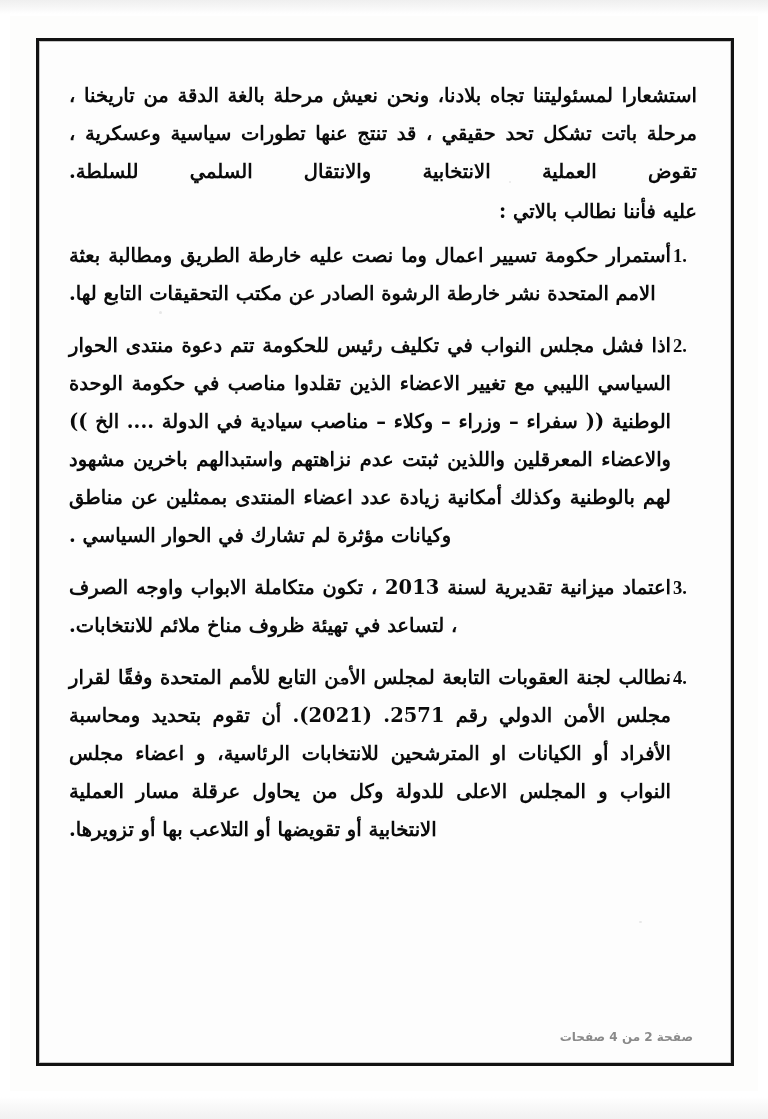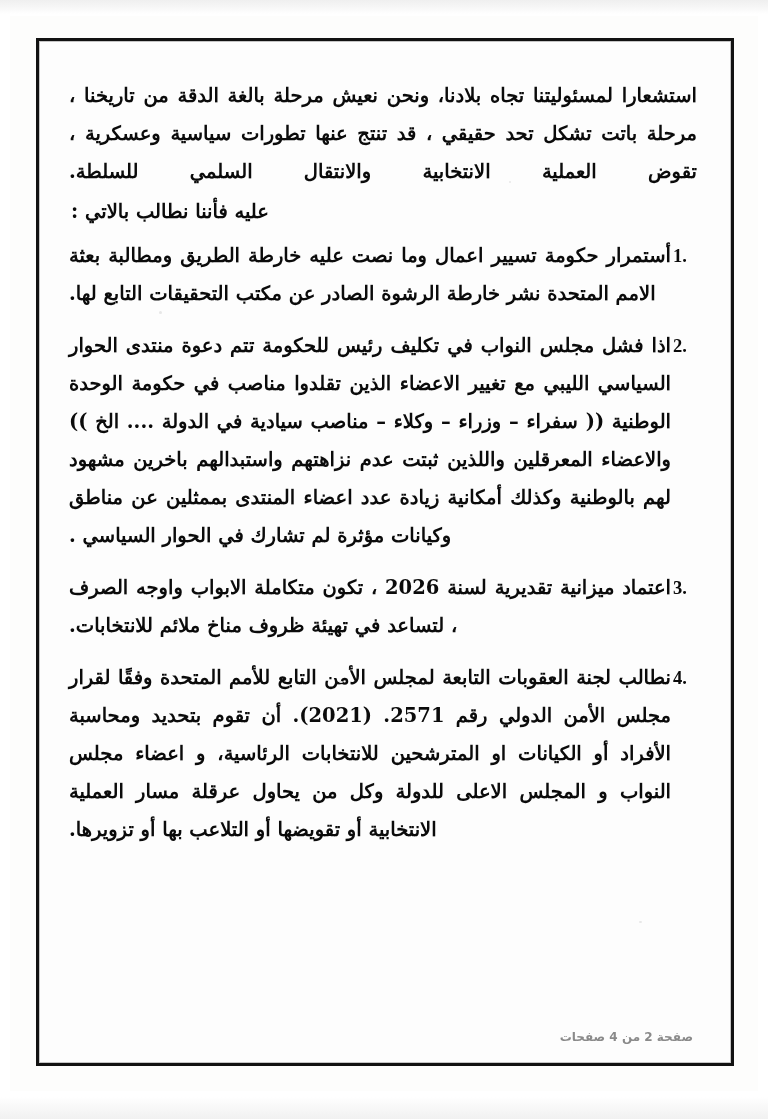--- a/index.html
+++ b/index.html
@@ -75,21 +75,21 @@
     text-align: justify;
     text-align-last: justify;
     letter-spacing: 0px;
     word-spacing: 1px;
     margin: 0 0 2px 0;
   }
 
   .intro-last {
     font-size: 19.5px;
     line-height: 38px;
-    text-align: left;   
+    text-align: right;   
     margin: 0 0 6px 0;
     padding-left: 2px;
   }
 
   ol.demands {
     list-style: none;
     margin: 0;
     padding: 0;
     counter-reset: demand;
   }
@@ -155,21 +155,21 @@
 
       <p class="intro ink">استشعارا لمسئوليتنا تجاه بلادنا، ونحن نعيش مرحلة بالغة الدقة من تاريخنا ، مرحلة باتت تشكل تحد حقيقي ، قد تنتج عنها تطورات سياسية وعسكرية ، تقوض العملية الانتخابية والانتقال السلمي للسلطة.</p>
 
       <p class="intro-last ink">عليه فأننا نطالب بالاتي :</p>
 
       <ol class="demands">
         <li class="ink tight">أستمرار حكومة تسيير اعمال وما نصت عليه خارطة الطريق ومطالبة بعثة الامم المتحدة نشر خارطة الرشوة الصادر عن مكتب التحقيقات التابع لها.</li>
 
         <li class="ink loose">اذا فشل مجلس النواب في تكليف رئيس للحكومة تتم دعوة منتدى الحوار السياسي الليبي مع تغيير الاعضاء الذين تقلدوا مناصب في حكومة الوحدة الوطنية (( سفراء – وزراء – وكلاء – مناصب سيادية في الدولة .... الخ )) والاعضاء المعرقلين واللذين ثبتت عدم نزاهتهم واستبدالهم باخرين مشهود لهم بالوطنية وكذلك أمكانية زيادة عدد اعضاء المنتدى بممثلين عن مناطق وكيانات مؤثرة لم تشارك في الحوار السياسي .</li>
 
-        <li class="ink tight">اعتماد ميزانية تقديرية لسنة 2026 ، تكون متكاملة الابواب واوجه الصرف ، لتساعد في تهيئة ظروف مناخ ملائم للانتخابات.</li>
+        <li class="ink tight">اعتماد ميزانية تقديرية لسنة 2013 ، تكون متكاملة الابواب واوجه الصرف ، لتساعد في تهيئة ظروف مناخ ملائم للانتخابات.</li>
 
         <li class="ink tight">نطالب لجنة العقوبات التابعة لمجلس الأمن التابع للأمم المتحدة وفقًا لقرار مجلس الأمن الدولي رقم 2571. (2021). أن تقوم بتحديد ومحاسبة الأفراد أو الكيانات او المترشحين للانتخابات الرئاسية، و اعضاء مجلس النواب و المجلس الاعلى للدولة وكل من يحاول عرقلة مسار العملية الانتخابية أو تقويضها أو التلاعب بها أو تزويرها.</li>
       </ol>
 
       <div class="footer-note">صفحة 2 من 4 صفحات</div>
 
       <span class="speckle" style="width:3px;height:3px;left:120px;top:270px;"></span>
       <span class="speckle" style="width:2px;height:2px;left:470px;top:140px;"></span>
       <span class="speckle" style="width:4px;height:2px;left:300px;top:640px;"></span>
       <span class="speckle" style="width:3px;height:2px;left:600px;top:880px;"></span>

